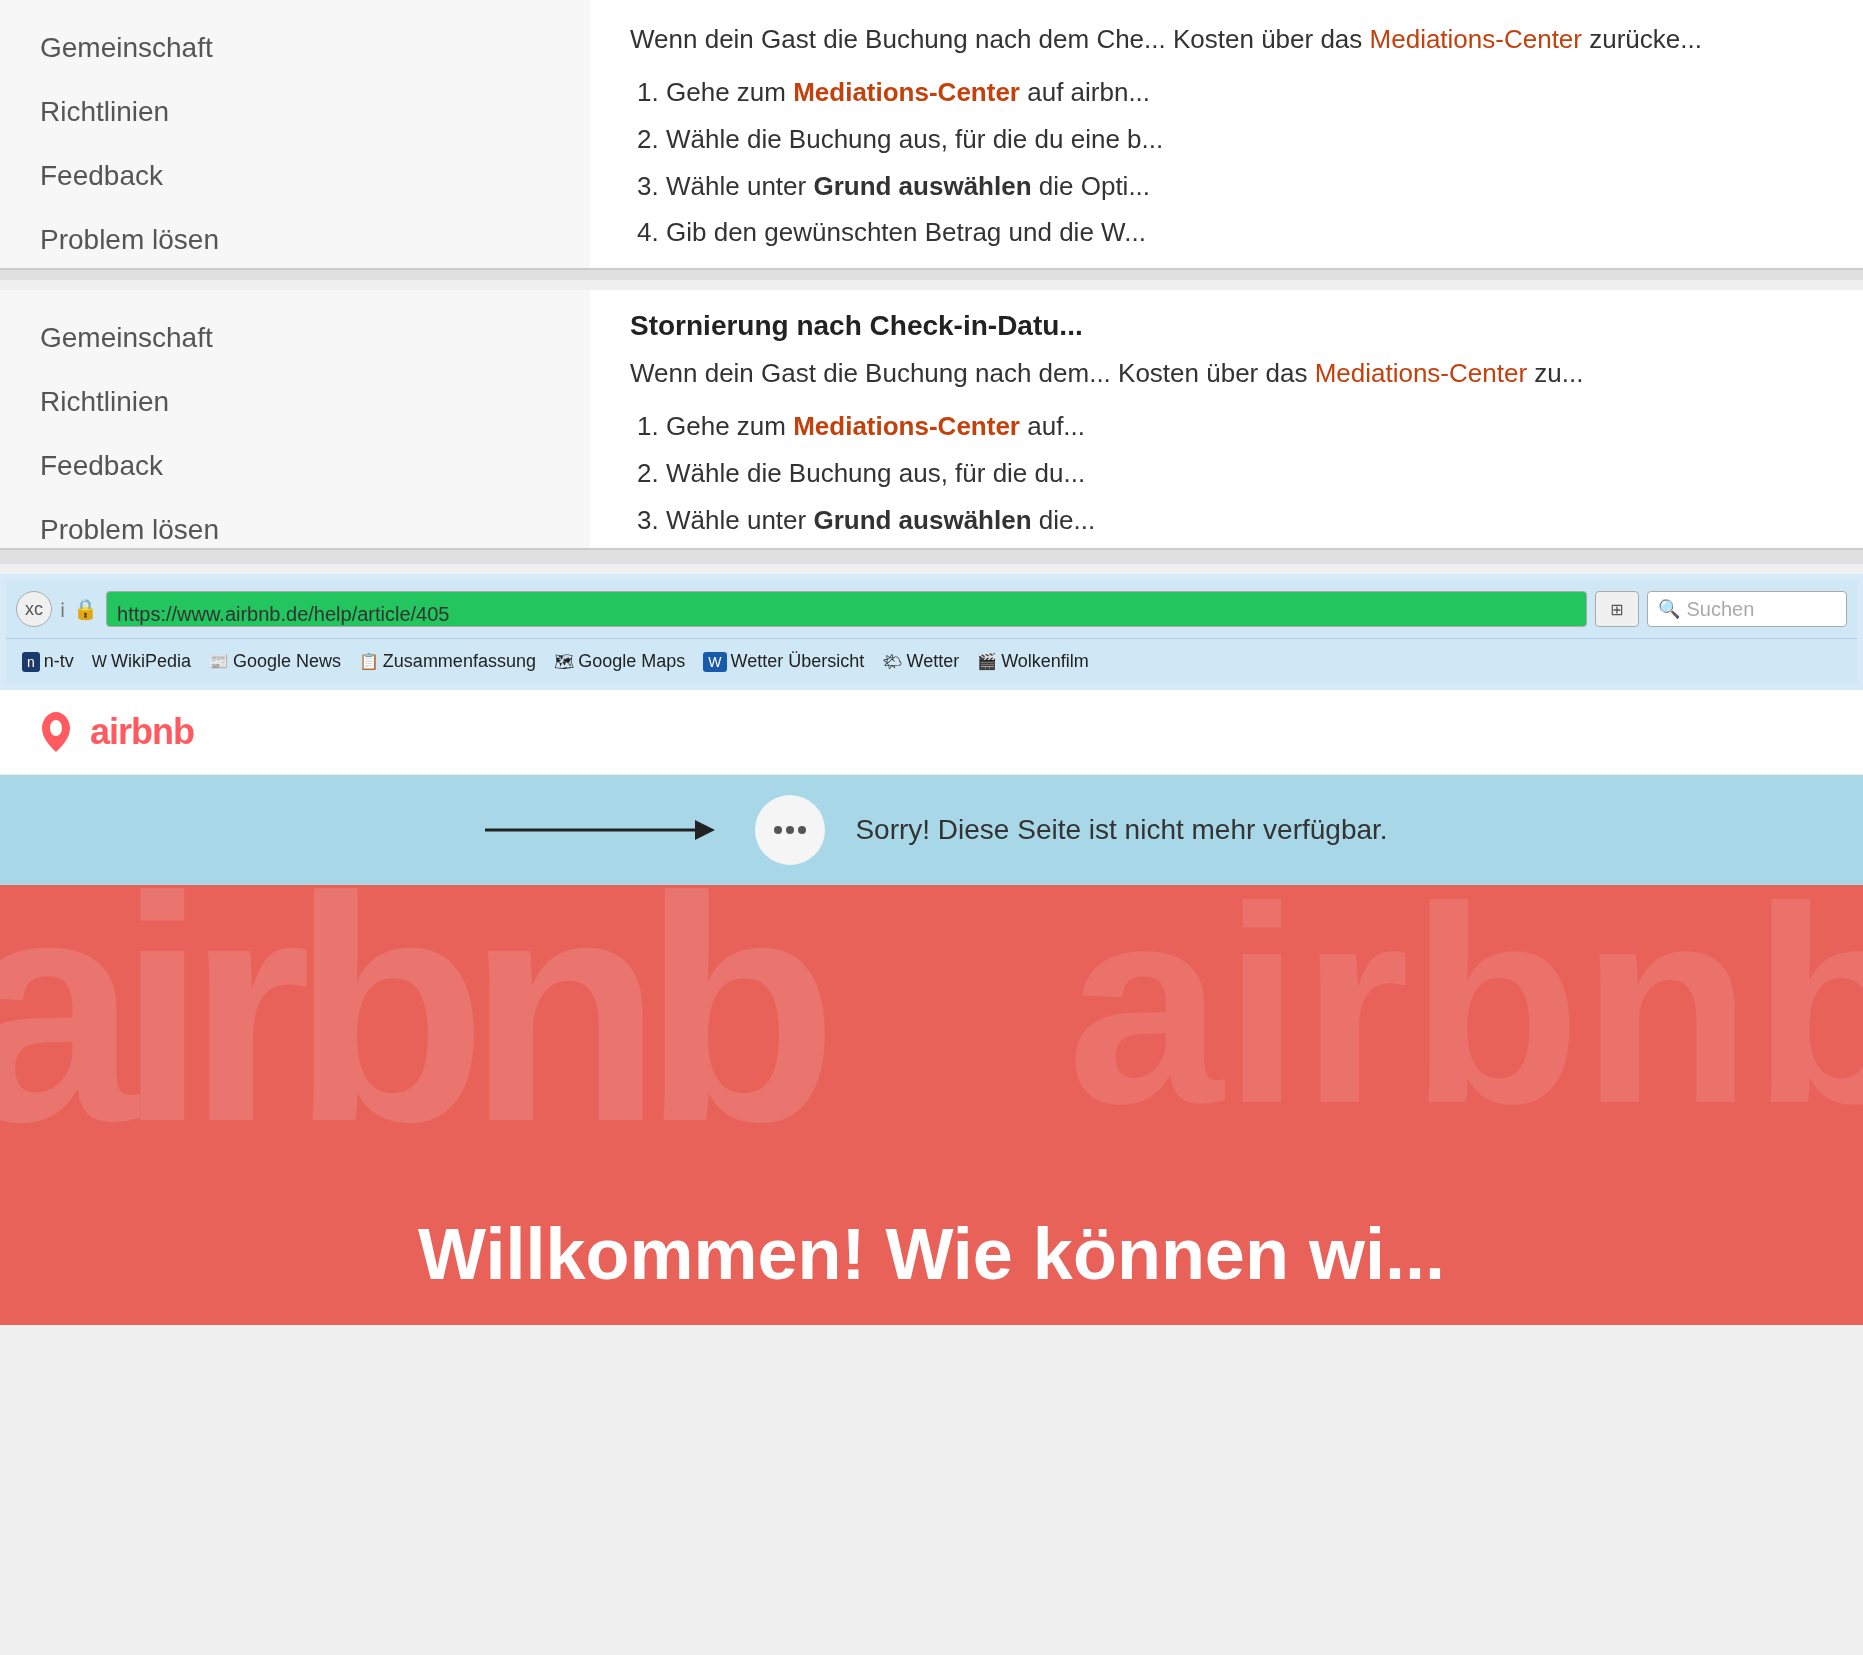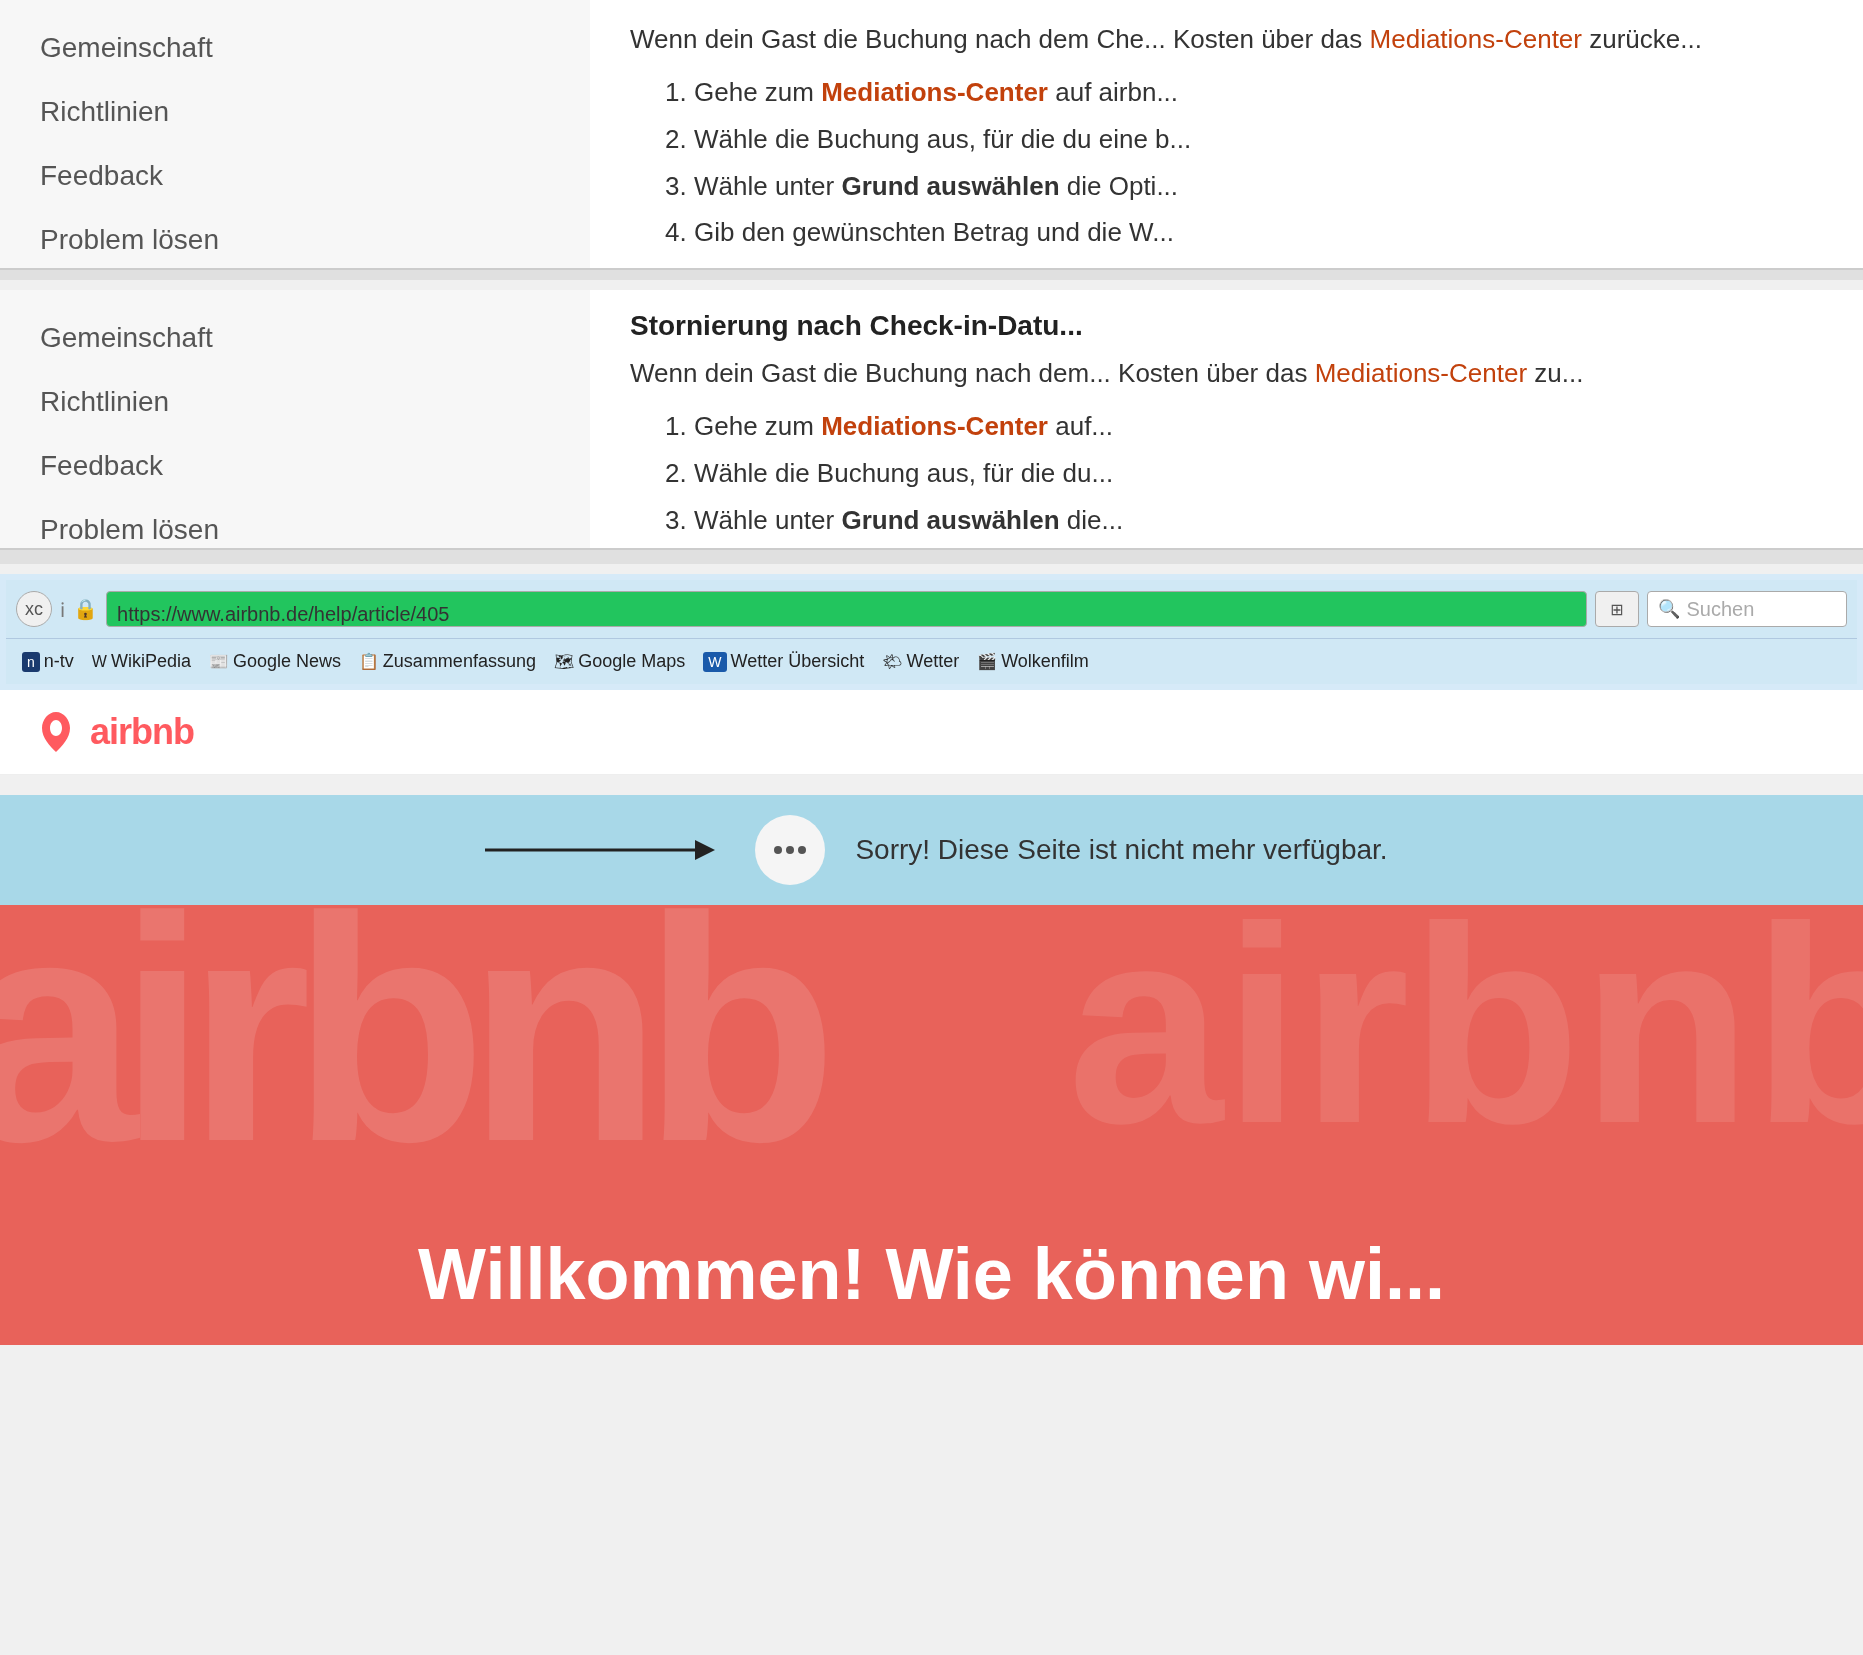--- a/index.html
+++ b/index.html
@@ -83,21 +83,20 @@
     }
 
     .content-col ol {
       padding-left: 36px;
     }
 
     .content-col ol li {
       font-size: 26px;
       color: #333;
       line-height: 1.8;
-      margin-left: 28px;
     }
 
     .content-col ol li strong {
       font-weight: bold;
     }
 
     .status-bar {
       background: #e8e0c8;
       height: 40px;
       display: flex;
@@ -242,21 +241,20 @@
 
     
     .notif-bar {
       background: #a8d8e8;
       display: flex;
       align-items: center;
       justify-content: center;
       padding: 18px 40px;
       gap: 30px;
       height: 110px;
-      margin-top: 20px;
     }
 
     .arrow-indicator {
       display: flex;
       align-items: center;
     }
 
     .arrow-svg {
       width: 250px;
       height: 40px;

